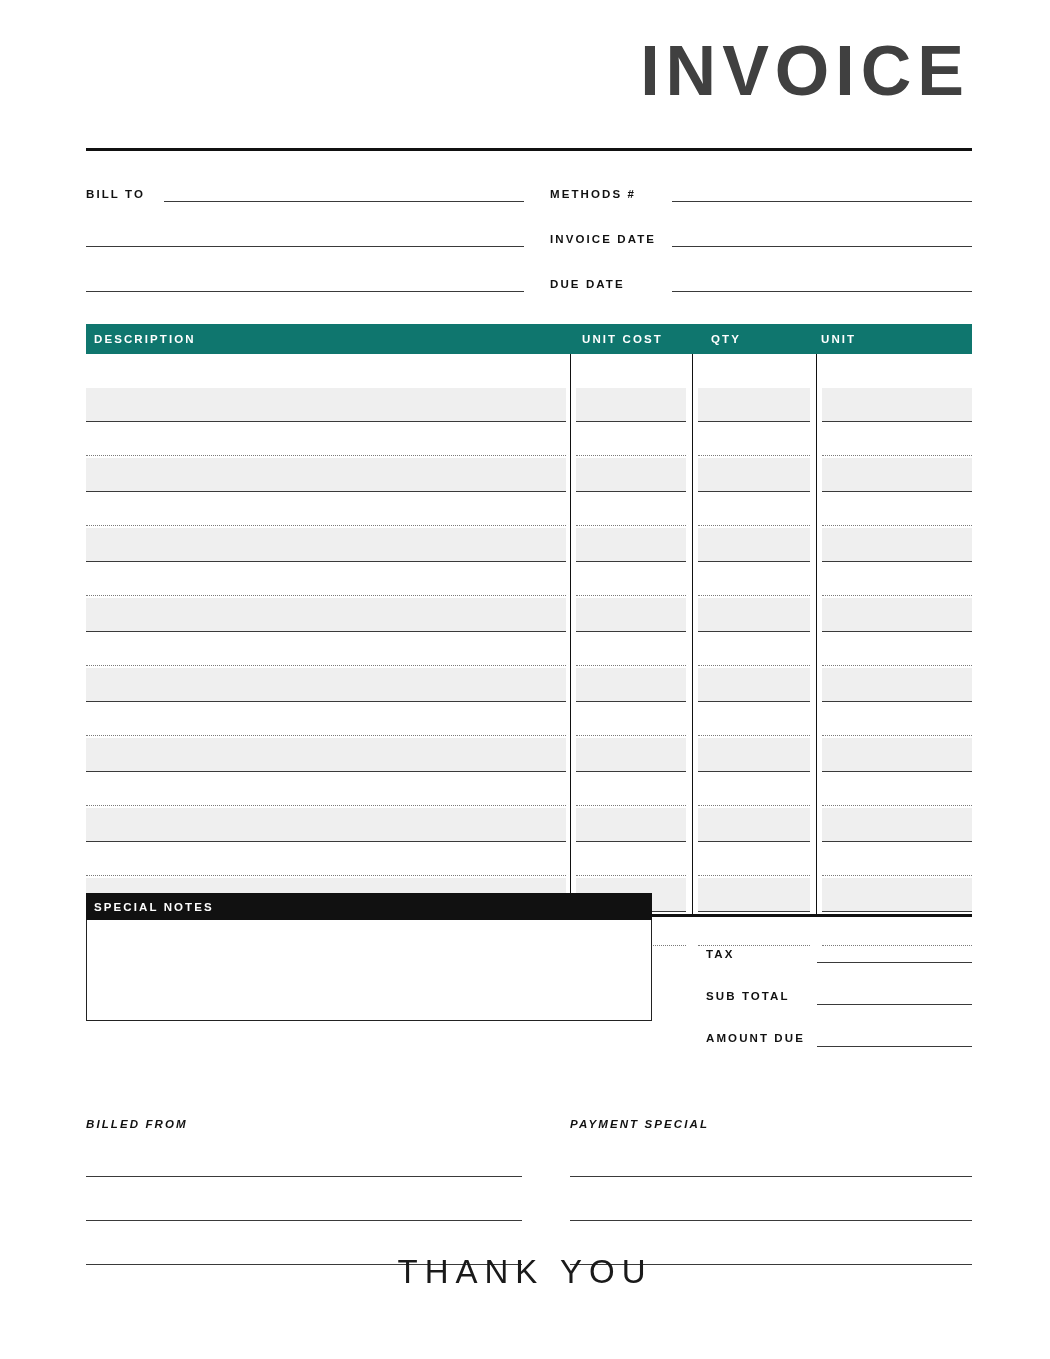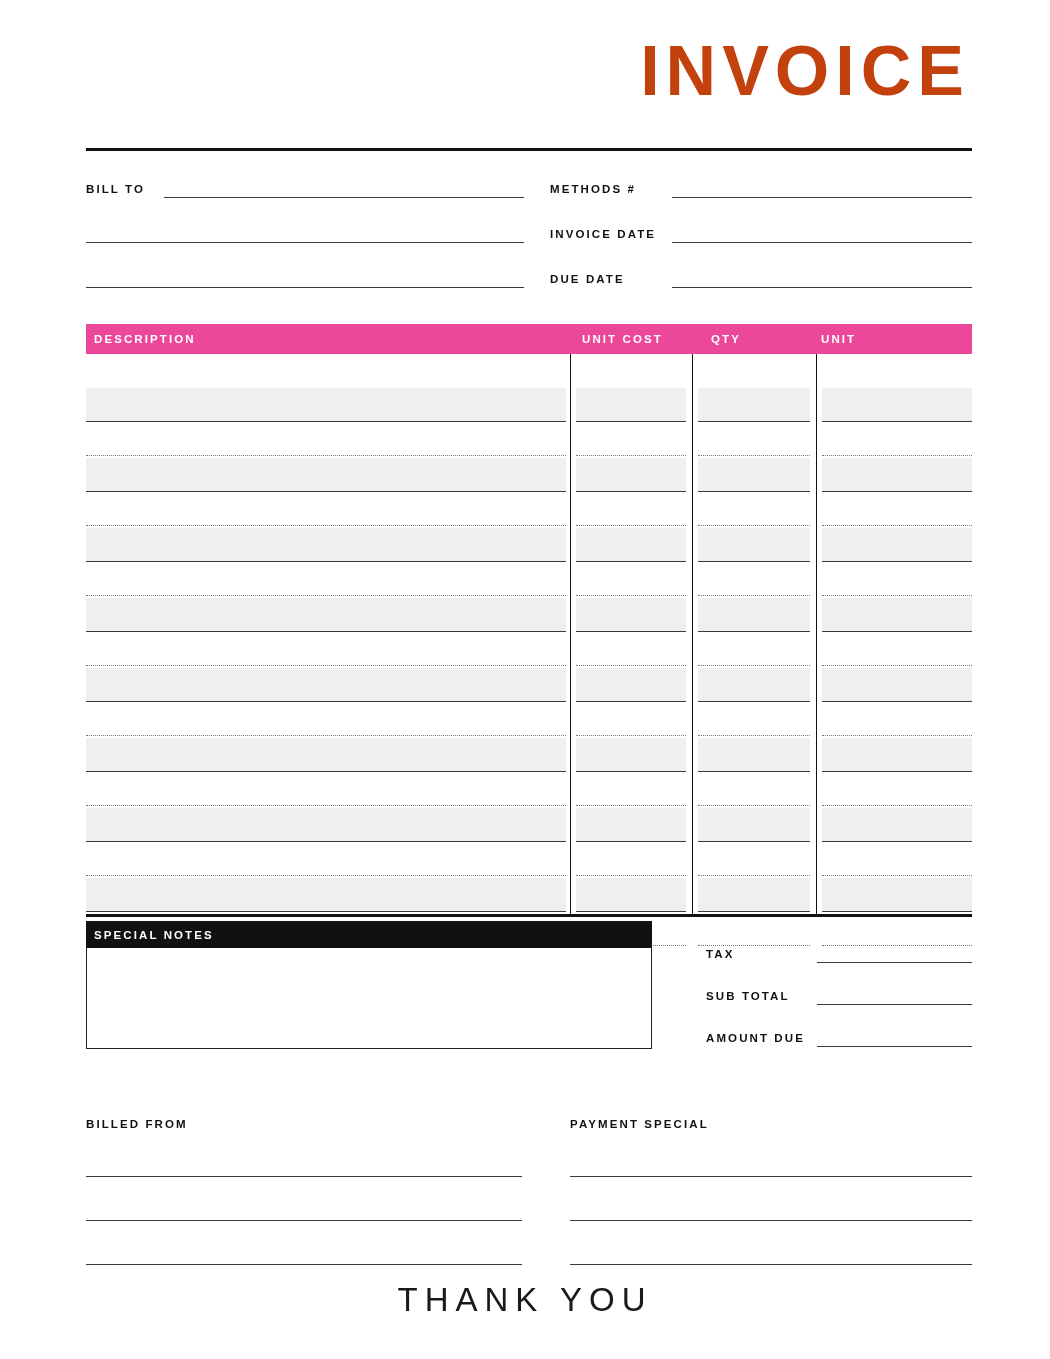--- a/index.html
+++ b/index.html
@@ -28,21 +28,21 @@
     top: 36px;
     left: 86px;
     right: 80px;
     text-align: right;
   }
   .title {
     font-size: 70px;
     font-weight: 700;
     letter-spacing: 6px;
     line-height: 1;
-    color: #c2410c;
+    color: #404040;
   }
   .title-rule {
     position: absolute;
     top: 148px;
     left: 86px;
     width: 886px;
     height: 3px;
     background: #111111;
   }
 
@@ -58,21 +58,21 @@
     font-size: 11.5px;
     font-weight: 700;
     letter-spacing: 2.1px;
     color: #111111;
     white-space: nowrap;
   }
   .row {
     position: absolute;
     height: 22px;
     display: flex;
-    align-items: flex-start;
+    align-items: center;
   }
   .fill-line {
     border-bottom: 1px solid #3a3a3a;
     height: 14px;
   }
 
   .billto-label { left: 0; top: 8px; }
   .billto-line1 { left: 78px; top: 8px; width: 360px; }
   .billto-line2 { left: 0;  top: 53px; width: 438px; }
   .billto-line3 { left: 0;  top: 98px; width: 438px; }
@@ -85,21 +85,21 @@
   .inv-line-3 { left: 586px; top: 98px; width: 300px; }
 
   
   .table {
     position: absolute;
     top: 324px;
     left: 86px;
     width: 886px;
   }
   .thead {
-    background: #ec4899;
+    background: #0f766e;
     color: #ffffff;
     height: 30px;
     position: relative;
   }
   .th {
     position: absolute;
     top: 9px;
     font-size: 11.5px;
     font-weight: 700;
     letter-spacing: 2.1px;
@@ -146,21 +146,21 @@
   .cell.dotted-bottom { border-bottom: 1px dotted #7a7a7a; }
 
   .c-desc  { left: 0;   width: 480px; }
   .c-unit  { left: 490px; width: 110px; }
   .c-qty   { left: 612px; width: 112px; }
   .c-total { left: 736px; width: 150px; }
 
   
   .notes {
     position: absolute;
-    top: 921px;
+    top: 893px;
     left: 86px;
     width: 566px;
   }
   .notes-head {
     background: #111111;
     height: 27px;
     position: relative;
   }
   .notes-head .label { color: #ffffff; position: absolute; left: 8px; top: 8px; }
   .notes-box {
@@ -189,30 +189,30 @@
     border-bottom: 1px solid #3a3a3a;
   }
 
   
   .footer-block {
     position: absolute;
     top: 1118px;
   }
   .fb-left  { left: 86px; width: 436px; }
   .fb-right { left: 570px; width: 402px; }
-  .fb-title { margin-bottom: 46px; }
+  .fb-title { margin-bottom: 46px; font-style: italic; }
   .fb-line {
     border-bottom: 1px solid #3a3a3a;
     height: 0;
     margin-bottom: 43px;
   }
 
   .thankyou {
     position: absolute;
-    top: 1281px;
+    top: 1253px;
     left: 0;
     width: 1050px;
     text-align: center;
     font-size: 33px;
     font-weight: 400;
     letter-spacing: 7px;
     color: #1a1a1a;
   }
 </style>
 </head>

